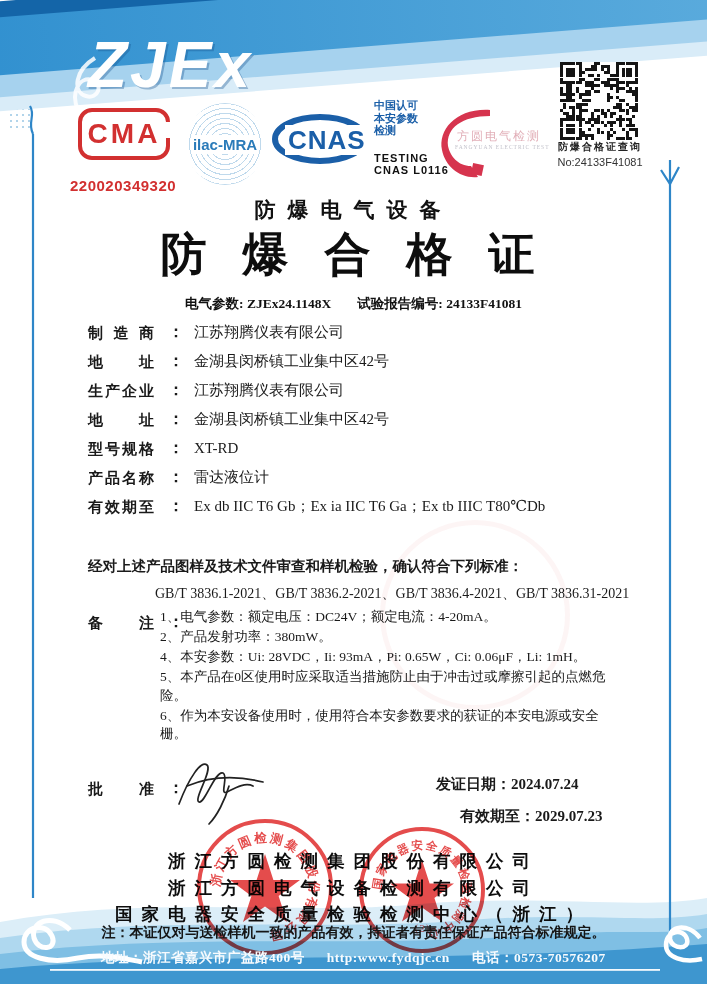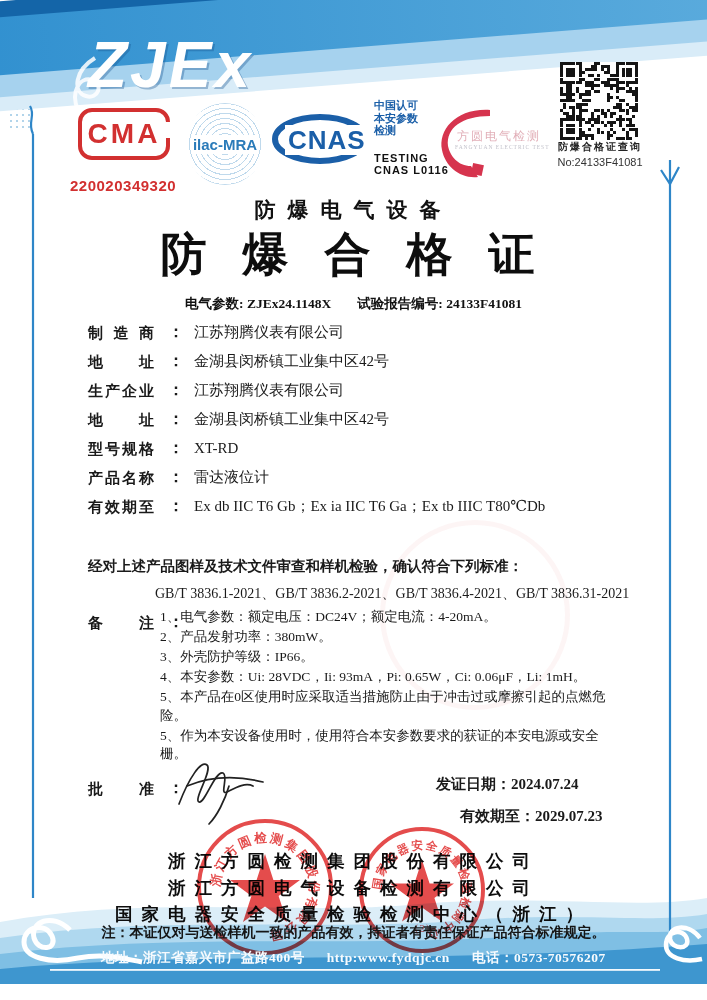--- a/index.html
+++ b/index.html
@@ -445,24 +445,23 @@
 
   <div class="abs para" style="left:88px;top:557px;">经对上述产品图样及技术文件审查和样机检验，确认符合下列标准：</div>
   <div class="abs stds" style="left:155px;top:585px;">GB/T 3836.1-2021、GB/T 3836.2-2021、GB/T 3836.4-2021、GB/T 3836.31-2021</div>
 
   <div class="abs" style="left:88px;top:612px;">
     <span class="flabel">备注</span><span class="fcolon">：</span>
   </div>
   <div class="abs ritems" style="left:160px;top:608px;">
     <div>1、电气参数：额定电压：DC24V；额定电流：4-20mA。</div>
     <div>2、产品发射功率：380mW。</div>
-    <div>3、外壳防护等级：IP66。</div>
     <div>4、本安参数：Ui: 28VDC，Ii: 93mA，Pi: 0.65W，Ci: 0.06μF，Li: 1mH。</div>
     <div>5、本产品在0区使用时应采取适当措施防止由于冲击过或摩擦引起的点燃危险。</div>
-    <div>5、作为本安设备使用时，使用符合本安参数要求的获证的本安电源或安全栅。</div>
+    <div>6、作为本安设备使用时，使用符合本安参数要求的获证的本安电源或安全栅。</div>
   </div>
 
   <div class="abs" style="left:88px;top:778px;">
     <span class="flabel">批准</span><span class="fcolon">：</span>
   </div>
   <svg class="abs" style="left:165px;top:752px;" width="120" height="80">
     <path class="sig" d="M14,52 C24,26 36,8 42,13 C48,18 28,48 34,50 C40,52 50,18 58,21 C64,24 54,44 62,40 C70,36 80,30 88,34"></path>
     <path class="sig" d="M22,34 C44,25 70,23 98,30"></path>
     <path class="sig" d="M64,34 C60,48 52,64 44,72"></path>
   </svg>

